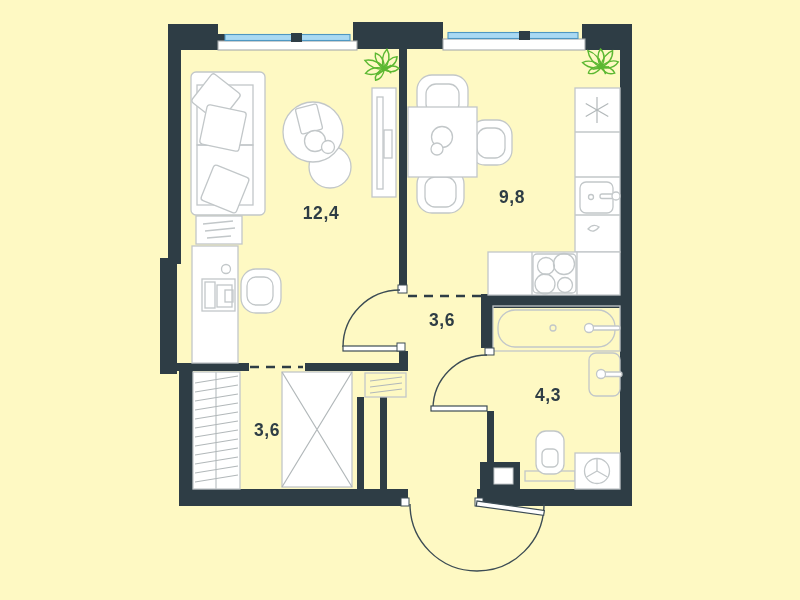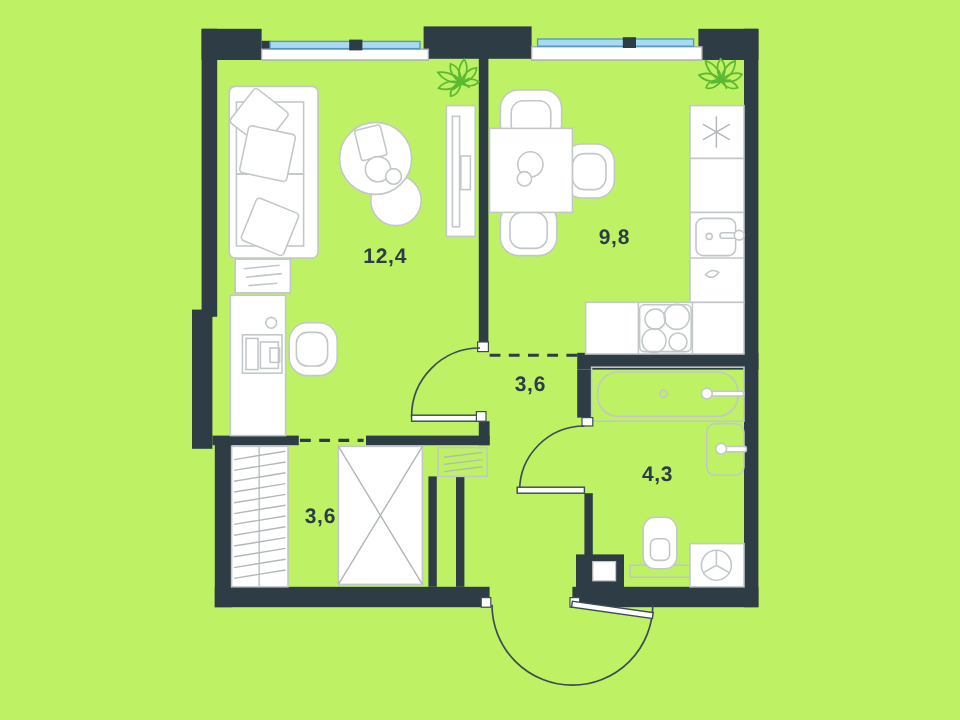--- a/index.html
+++ b/index.html
@@ -7,21 +7,21 @@
     --door:#3c4c54;
     --furn:#c2c7c9;
     --furn2:#b2b8ba;
     --glass:#a9d9f3;
     --frame:#4e97c2;
     --plant:#5cb832;
     --ink:#2e3d45;
     --sill:#a6abad;
   }
   html,body{margin:0;padding:0;background:#ffffff;}
-  .stage{position:relative;width:800px;height:600px;background:#bef264;overflow:hidden;
+  .stage{position:relative;width:800px;height:600px;background:#fef9c3;overflow:hidden;
          font-family:"Liberation Sans", sans-serif;}
   svg{display:block;}
   .wall{fill:var(--wall);stroke:none;}
   .cap{fill:#ffffff;stroke:var(--door);stroke-width:1;}
   .doorline{fill:none;stroke:var(--door);stroke-width:1.4;}
   .leaf{fill:#ffffff;stroke:var(--door);stroke-width:1.2;}
   .zone{fill:none;stroke:var(--wall);stroke-width:2.6;stroke-dasharray:9 7;}
   .f{fill:none;stroke:var(--furn);stroke-width:1.3;}
   .fw{fill:#ffffff;stroke:var(--furn);stroke-width:1.3;}
   .f2{fill:none;stroke:var(--furn2);stroke-width:1.2;}

